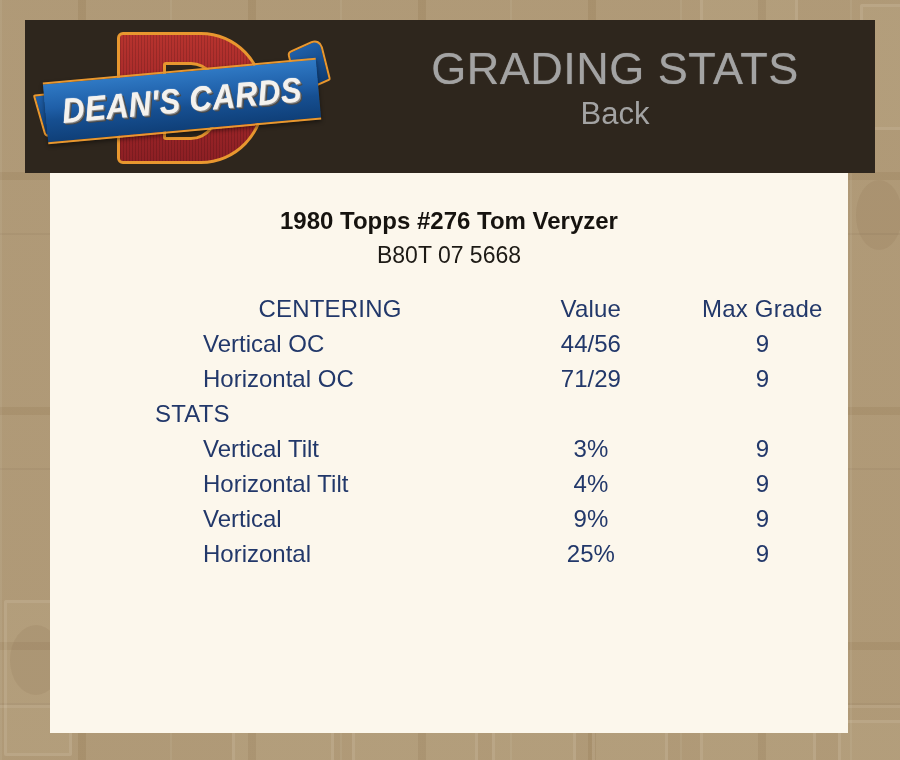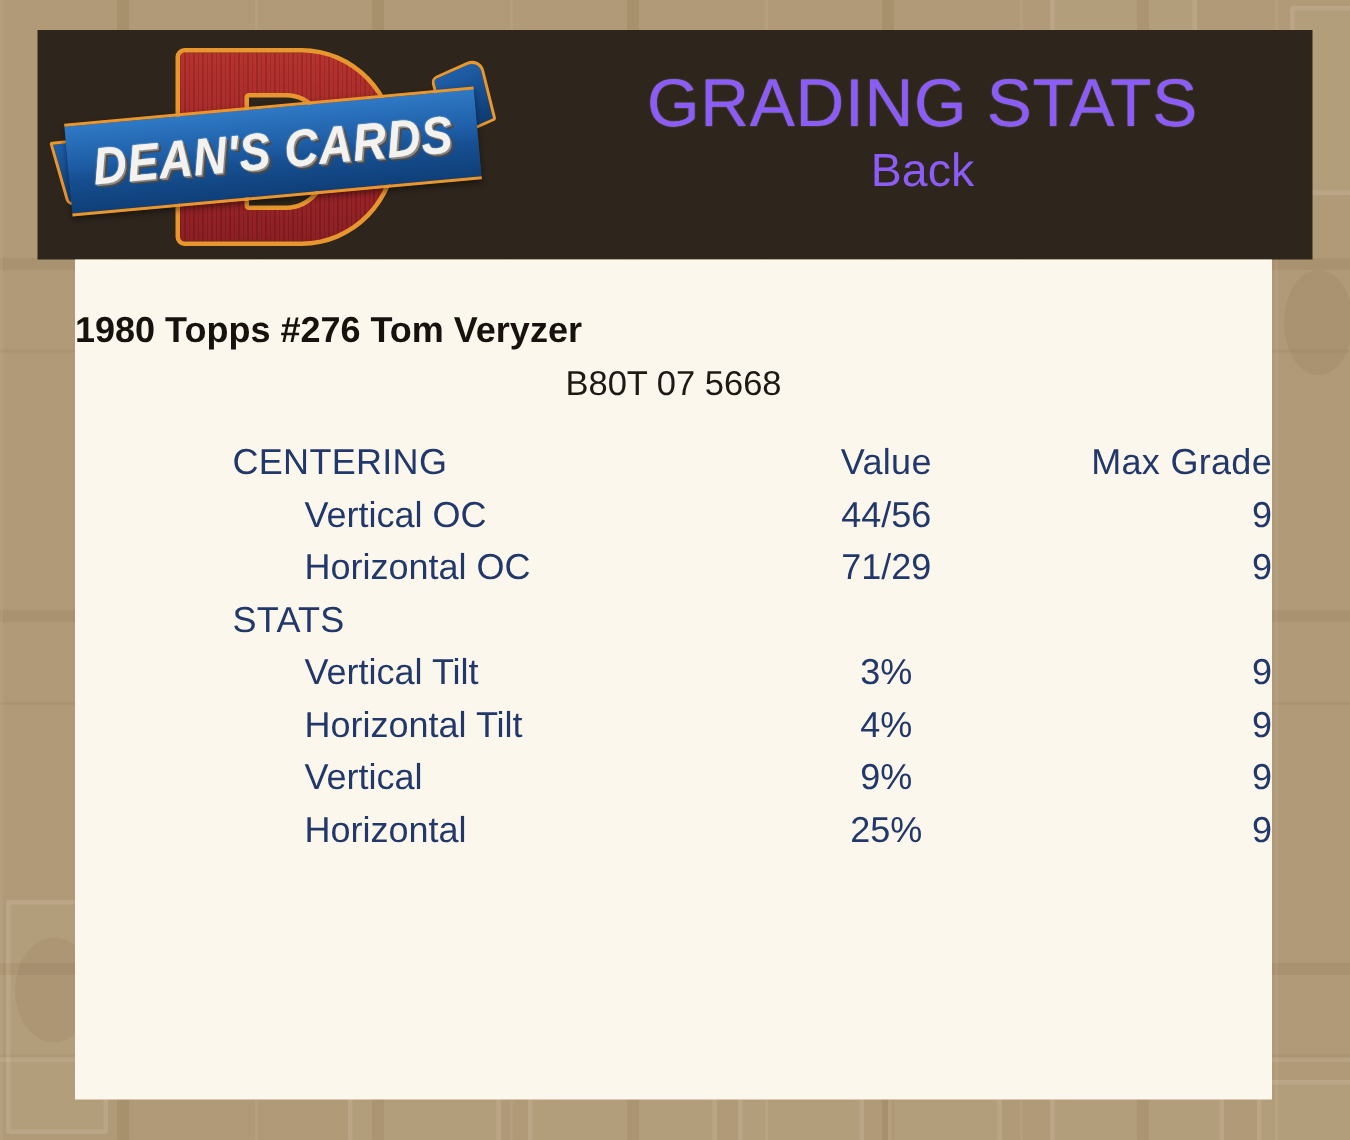--- a/index.html
+++ b/index.html
@@ -37,21 +37,21 @@
 
   
   #header-bar{
     position:absolute;left:25px;top:20px;width:850px;height:153px;
     background:#2e261d;
     overflow:hidden;
   }
   #header-titles{
     position:absolute;left:330px;top:0;width:520px;height:140px;
     display:flex;flex-direction:column;align-items:center;justify-content:center;
-    color:#8b5cf6;
+    color:#a3a3a3;
   }
   #grading-stats-title{
     font-size:45px;letter-spacing:.5px;line-height:1.04;font-weight:400;
     text-shadow:0 0 1px rgba(255,255,255,.4);
   }
   #header-subtitle{
     font-size:31px;font-weight:400;line-height:1.25;margin-top:2px;
   }
 
   
@@ -114,40 +114,41 @@
     border-radius:4px 10px 2px 2px;
   }
 
   
   #content-panel{
     position:absolute;left:50px;top:173px;width:798px;height:560px;
     background:#fcf7ec;
   }
 
   #card-title{
+    text-align:center;
     font-size:24px;font-weight:bold;color:#16130f;
     margin-top:34px;
   }
   #card-serial{
     text-align:center;
     font-size:23px;font-weight:400;color:#1d1a15;
     margin-top:7px;
   }
 
   
   #stats-table{
     margin-top:26px;width:100%;border-collapse:collapse;
     color:#22386a;
   }
   #stats-table th,#stats-table td{
     padding:0;font-weight:400;
   }
-  .col-label{width:400px;text-align:left;}
+  .col-label{width:400px;text-align:center;}
   .col-value{width:200px;text-align:center;}
-  .col-max{width:198px;text-align:right;}
+  .col-max{width:198px;text-align:center;}
 
   .hdr-section{
     font-size:24px;font-weight:bold;padding-left:105px !important;
     letter-spacing:.2px;
   }
   .hdr-col{
     font-size:24px;font-weight:bold;letter-spacing:.2px;
   }
   .row-section td{
     height:35px;vertical-align:bottom;

